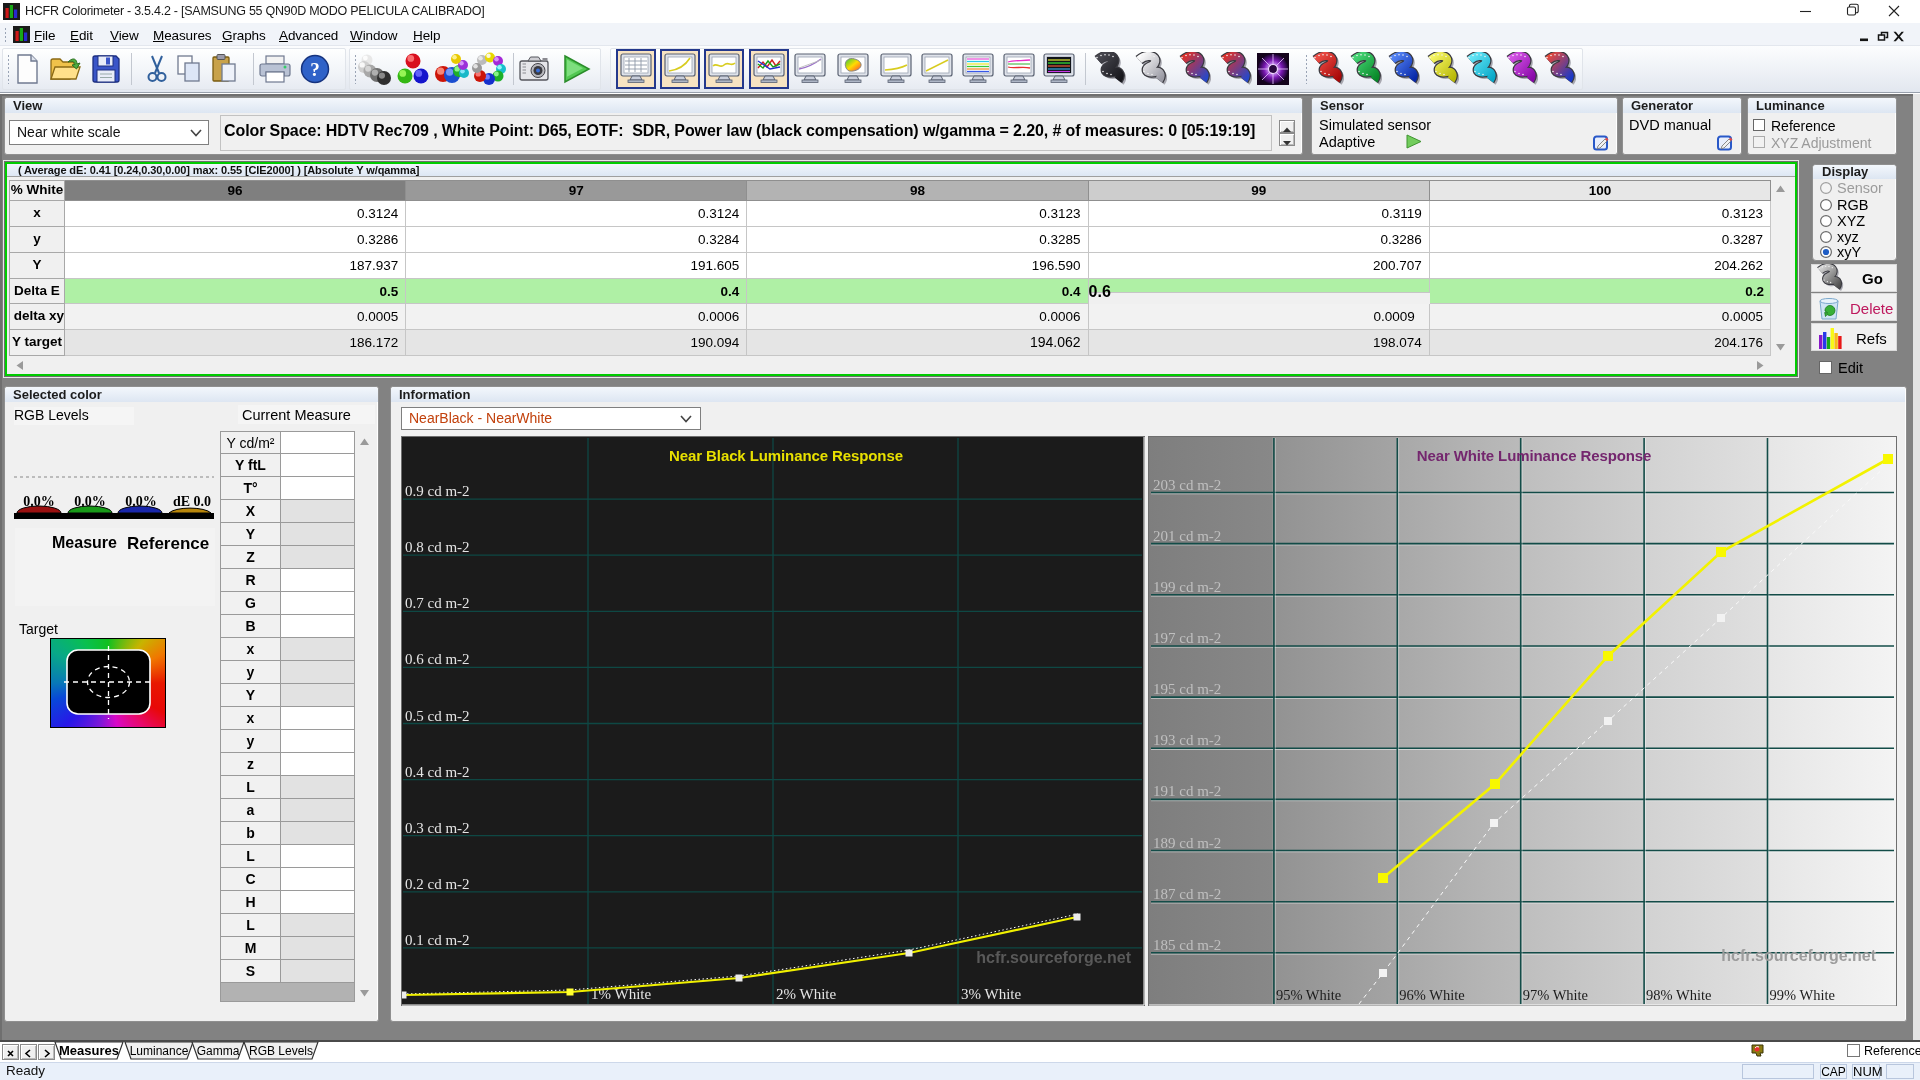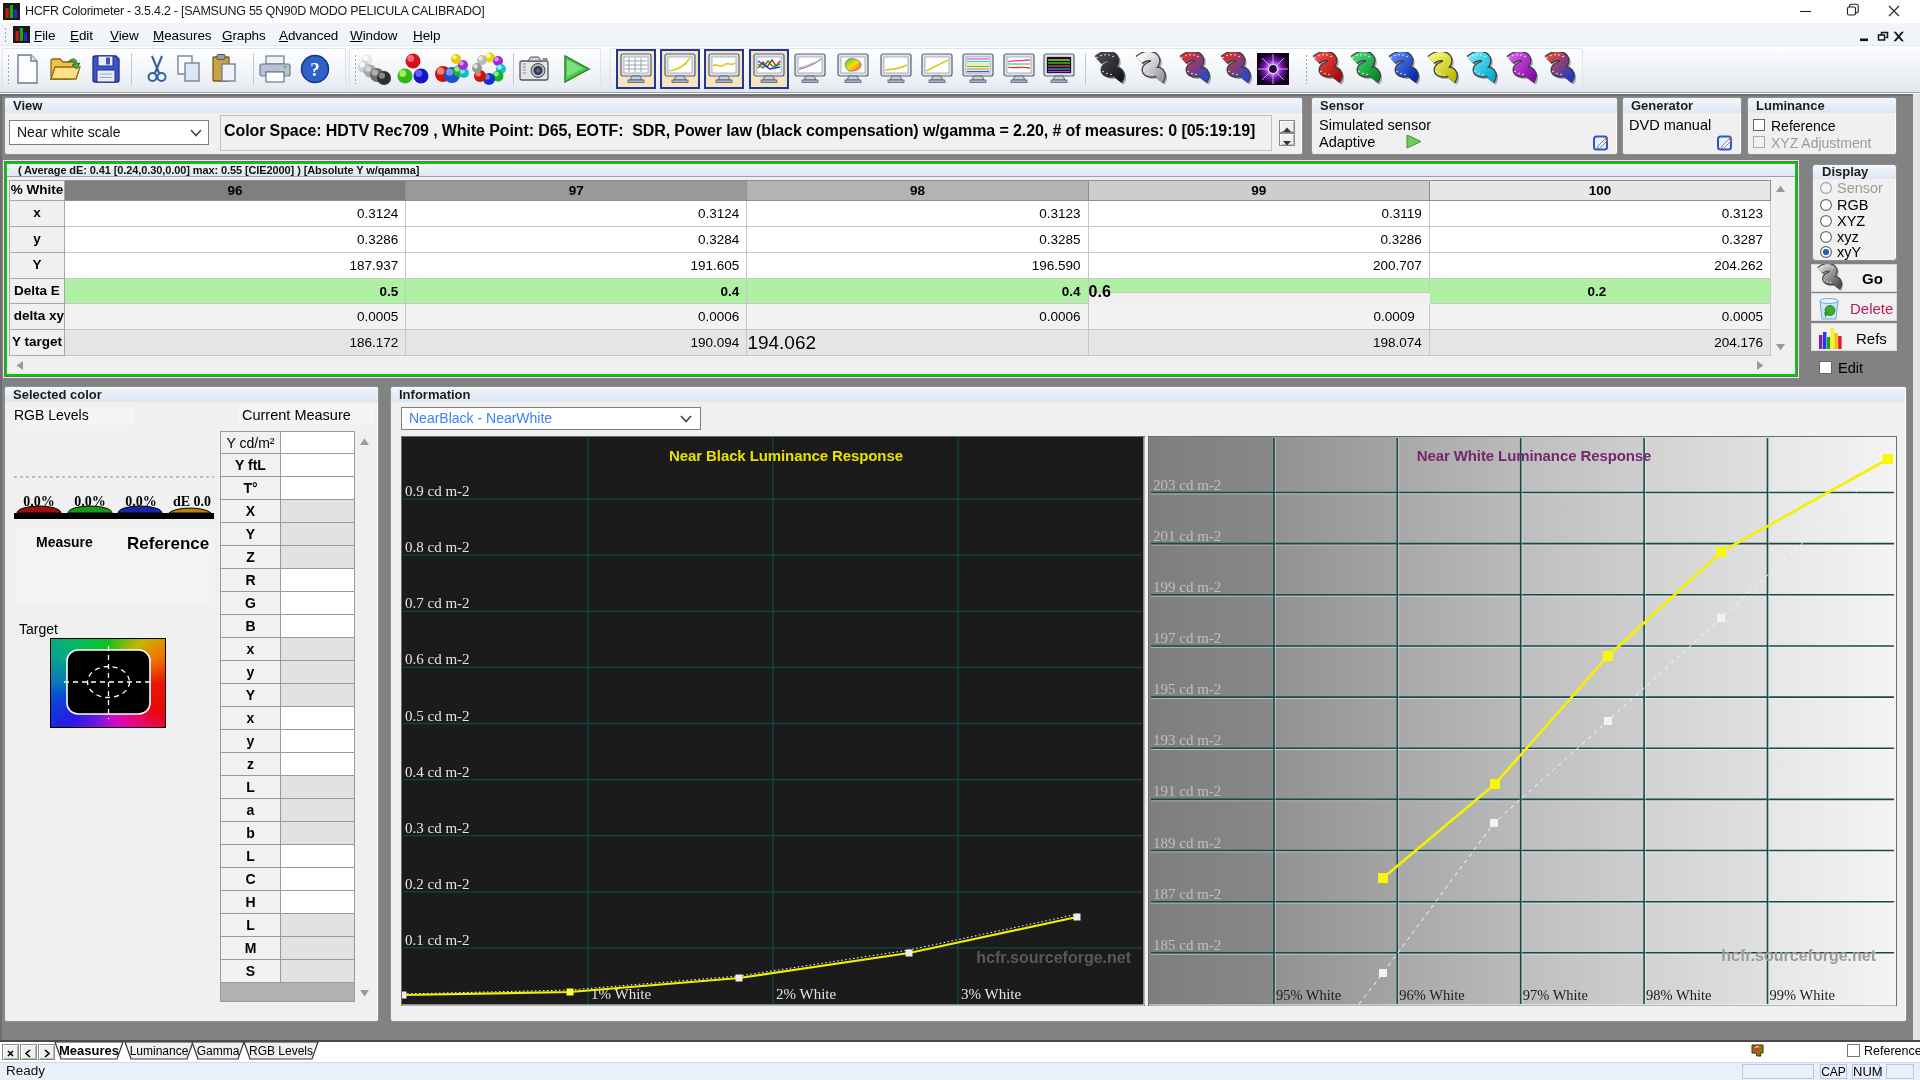--- a/index.html
+++ b/index.html
@@ -635,29 +635,29 @@
 <div class="abs" style="left:1429.8px;top:226.5px;width:341.2px;height:26.0px;background:#ffffff;border-right:1px solid #c6c6c6;border-bottom:1px solid #c6c6c6;font-size:13.5px;color:#000;text-align:right;line-height:26.0px;padding-right:7px">0.3287</div>
 <div class="abs" style="left:65.0px;top:252.5px;width:341.2px;height:26.0px;background:#ffffff;border-right:1px solid #c6c6c6;border-bottom:1px solid #c6c6c6;font-size:13.5px;color:#000;text-align:right;line-height:26.0px;padding-right:7px">187.937</div>
 <div class="abs" style="left:406.2px;top:252.5px;width:341.2px;height:26.0px;background:#ffffff;border-right:1px solid #c6c6c6;border-bottom:1px solid #c6c6c6;font-size:13.5px;color:#000;text-align:right;line-height:26.0px;padding-right:7px">191.605</div>
 <div class="abs" style="left:747.4px;top:252.5px;width:341.2px;height:26.0px;background:#ffffff;border-right:1px solid #c6c6c6;border-bottom:1px solid #c6c6c6;font-size:13.5px;color:#000;text-align:right;line-height:26.0px;padding-right:7px">196.590</div>
 <div class="abs" style="left:1088.6px;top:252.5px;width:341.2px;height:26.0px;background:#ffffff;border-right:1px solid #c6c6c6;border-bottom:1px solid #c6c6c6;font-size:13.5px;color:#000;text-align:right;line-height:26.0px;padding-right:7px">200.707</div>
 <div class="abs" style="left:1429.8px;top:252.5px;width:341.2px;height:26.0px;background:#ffffff;border-right:1px solid #c6c6c6;border-bottom:1px solid #c6c6c6;font-size:13.5px;color:#000;text-align:right;line-height:26.0px;padding-right:7px">204.262</div>
 <div class="abs" style="left:65.0px;top:278.5px;width:341.2px;height:25.899999999999977px;background:#aff0a5;border-right:1px solid #c6c6c6;border-bottom:1px solid #c6c6c6;font-size:13.5px;font-weight:bold;color:#000;text-align:right;line-height:25.899999999999977px;padding-right:7px">0.5</div>
 <div class="abs" style="left:406.2px;top:278.5px;width:341.2px;height:25.899999999999977px;background:#aff0a5;border-right:1px solid #c6c6c6;border-bottom:1px solid #c6c6c6;font-size:13.5px;font-weight:bold;color:#000;text-align:right;line-height:25.899999999999977px;padding-right:7px">0.4</div>
 <div class="abs" style="left:747.4px;top:278.5px;width:341.2px;height:25.899999999999977px;background:#aff0a5;border-right:1px solid #c6c6c6;border-bottom:1px solid #c6c6c6;font-size:13.5px;font-weight:bold;color:#000;text-align:right;line-height:25.899999999999977px;padding-right:7px">0.4</div>
 <div class="abs" style="left:1088.6px;top:278.5px;width:341.2px;height:14px;background:#aff0a5;border-right:1px solid #c6c6c6;border-bottom:1px solid #c6c6c6;font-size:16px;font-weight:bold;color:#000;text-align:left;line-height:25.899999999999977px;padding-right:7px">0.6</div>
-<div class="abs" style="left:1429.8px;top:278.5px;width:341.2px;height:25.899999999999977px;background:#aff0a5;border-right:1px solid #c6c6c6;border-bottom:1px solid #c6c6c6;font-size:13.5px;font-weight:bold;color:#000;text-align:center;line-height:25.899999999999977px;padding-right:6px">0.2</div>
+<div class="abs" style="left:1429.8px;top:278.5px;width:341.2px;height:25.899999999999977px;background:#aff0a5;border-right:1px solid #c6c6c6;border-bottom:1px solid #c6c6c6;font-size:13.5px;font-weight:bold;color:#000;text-align:right;line-height:25.899999999999977px;padding-right:6px">0.2</div>
 <div class="abs" style="left:65.0px;top:304.4px;width:341.2px;height:25.80000000000001px;background:#f2f2f2;border-right:1px solid #c6c6c6;border-bottom:1px solid #c6c6c6;font-size:13.5px;color:#000;text-align:right;line-height:25.80000000000001px;padding-right:7px">0.0005</div>
 <div class="abs" style="left:406.2px;top:304.4px;width:341.2px;height:25.80000000000001px;background:#f2f2f2;border-right:1px solid #c6c6c6;border-bottom:1px solid #c6c6c6;font-size:13.5px;color:#000;text-align:right;line-height:25.80000000000001px;padding-right:7px">0.0006</div>
 <div class="abs" style="left:747.4px;top:304.4px;width:341.2px;height:25.80000000000001px;background:#f2f2f2;border-right:1px solid #c6c6c6;border-bottom:1px solid #c6c6c6;font-size:13.5px;color:#000;text-align:right;line-height:25.80000000000001px;padding-right:7px">0.0006</div>
 <div class="abs" style="left:1088.6px;top:304.4px;width:341.2px;height:25.80000000000001px;background:#f2f2f2;border-right:1px solid #c6c6c6;border-bottom:1px solid #c6c6c6;font-size:13.5px;color:#000;text-align:right;line-height:25.80000000000001px;padding-right:14px">0.0009</div>
 <div class="abs" style="left:1429.8px;top:304.4px;width:341.2px;height:25.80000000000001px;background:#f2f2f2;border-right:1px solid #c6c6c6;border-bottom:1px solid #c6c6c6;font-size:13.5px;color:#000;text-align:right;line-height:25.80000000000001px;padding-right:7px">0.0005</div>
 <div class="abs" style="left:65.0px;top:330.2px;width:341.2px;height:25.900000000000034px;background:#e5e5e5;border-right:1px solid #c6c6c6;border-bottom:1px solid #c6c6c6;font-size:13.5px;color:#000;text-align:right;line-height:25.900000000000034px;padding-right:7px">186.172</div>
 <div class="abs" style="left:406.2px;top:330.2px;width:341.2px;height:25.900000000000034px;background:#e5e5e5;border-right:1px solid #c6c6c6;border-bottom:1px solid #c6c6c6;font-size:13.5px;color:#000;text-align:right;line-height:25.900000000000034px;padding-right:7px">190.094</div>
-<div class="abs" style="left:747.4px;top:330.2px;width:341.2px;height:25.900000000000034px;background:#e5e5e5;border-right:1px solid #c6c6c6;border-bottom:1px solid #c6c6c6;font-size:19px;color:#000;line-height:25.900000000000034px;padding-right:7px">194.062</div>
+<div class="abs" style="left:747.4px;top:330.2px;width:341.2px;height:25.900000000000034px;background:#e5e5e5;border-right:1px solid #c6c6c6;border-bottom:1px solid #c6c6c6;font-size:14px;color:#000;text-align:right;line-height:25.900000000000034px;padding-right:7px">194.062</div>
 <div class="abs" style="left:1088.6px;top:330.2px;width:341.2px;height:25.900000000000034px;background:#e5e5e5;border-right:1px solid #c6c6c6;border-bottom:1px solid #c6c6c6;font-size:13.5px;color:#000;text-align:right;line-height:25.900000000000034px;padding-right:7px">198.074</div>
 <div class="abs" style="left:1429.8px;top:330.2px;width:341.2px;height:25.900000000000034px;background:#e5e5e5;border-right:1px solid #c6c6c6;border-bottom:1px solid #c6c6c6;font-size:13.5px;color:#000;text-align:right;line-height:25.900000000000034px;padding-right:7px">204.176</div>
 <div class="abs" style="left:1772px;top:179.5px;width:17px;height:176.6px;background:#f0f0f0"></div>
 <svg class="abs" style="left:1774px;top:183px" width="13" height="12" viewBox="0 0 13 12">
     <path d="M2 9 L6.5 2.5 L11 9 z" fill="#9a9a9a"></path>
   </svg>
 <svg class="abs" style="left:1774px;top:341px" width="13" height="12" viewBox="0 0 13 12">
     <path d="M2 3 L6.5 9.5 L11 3 z" fill="#9a9a9a"></path>
   </svg>
 <div class="abs" style="left:9px;top:356.1px;width:1780px;height:17px;background:#f0f0f0"></div>
@@ -750,21 +750,21 @@
       <text x="127" y="76">0.0%</text>
       <text x="178" y="76">dE 0.0</text>
 </g>
 <path d="M3 83 a22 7 0 0 1 44 0 z" fill="#9a1010" stroke="#000" stroke-width="1"></path>
 <path d="M54 83 a22 7 0 0 1 44 0 z" fill="#189a18" stroke="#000" stroke-width="1"></path>
 <path d="M104 83 a22 7 0 0 1 44 0 z" fill="#1826aa" stroke="#000" stroke-width="1"></path>
 <path d="M155 83 a22 7 0 0 1 42 0 z" fill="#b8860b" stroke="#000" stroke-width="1"></path>
 <rect x="0" y="83" width="200" height="6" fill="#000"></rect>
 </svg>
 <div class="abs" style="left:15px;top:528px;width:200px;height:78px;background:#f3f3f3"></div>
-<div class="abs" style="left:36px;top:534px;font-size:14px;font-weight:bold;color:#000">Measure</div>
+<div class="abs" style="left:52px;top:534px;font-size:16px;font-weight:bold;color:#000">Measure</div>
 <div class="abs" style="left:127px;top:534px;font-size:17px;font-weight:bold;color:#000">Reference</div>
 <div class="abs" style="left:19px;top:621px;font-size:14px;color:#000">Target</div>
 <div class="abs" style="left:50px;top:638px;width:116px;height:90px;border:1px solid #000;background:conic-gradient(from 0deg at 50% 50%, #10c020 0deg, #c8b400 40deg, #f07800 62deg, #e81800 90deg, #e80808 118deg, #e8086a 140deg, #d808c8 168deg, #8018d8 190deg, #2818e8 225deg, #0848d8 253deg, #0878b8 270deg, #08a888 300deg, #08c050 330deg, #10c020 360deg)"></div>
 <svg class="abs" style="left:50px;top:638px" width="116" height="90" viewBox="0 0 116 90">
 <rect x="17" y="12" width="83" height="64" rx="11" fill="#000" stroke="#fff" stroke-width="1.6"></rect>
 <g stroke="#fff" stroke-width="1.3" fill="none" stroke-dasharray="5 4">
 <line x1="14" y1="44" x2="104" y2="44"></line>
 <line x1="58.5" y1="8" x2="58.5" y2="81"></line>
 <ellipse cx="58.5" cy="44" rx="21" ry="15.5"></ellipse>
 </g>
@@ -820,21 +820,21 @@
 <div class="abs" style="left:220px;top:983.0px;width:135px;height:19px;background:#b2b2b2;border:1px solid #9a9a9a;border-top:none"></div>
 <div class="abs" style="left:356px;top:431px;width:17px;height:571px;background:#f0f0f0"></div>
 <svg class="abs" style="left:358px;top:436px" width="13" height="12" viewBox="0 0 13 12">
     <path d="M2 9 L6.5 2.5 L11 9 z" fill="#9a9a9a"></path>
   </svg>
 <svg class="abs" style="left:358px;top:987px" width="13" height="12" viewBox="0 0 13 12">
     <path d="M2 3 L6.5 9.5 L11 3 z" fill="#9a9a9a"></path>
   </svg>
 <div class="panel" style="left:390px;top:386px;width:1517px;height:636px"></div>
 <div class="phead" style="left:391px;top:387px;width:1514px">Information</div>
-<div class="abs" style="left:401px;top:407px;width:300px;height:23px;background:#fff;border:1px solid #7f7f7f;font-size:14px;color:#3b82f6;line-height:21px;padding-left:7px">NearBlack - NearWhite<svg class="abs" style="right:8px;top:7px" width="12" height="8" viewBox="0 0 12 8">
+<div class="abs" style="left:401px;top:407px;width:300px;height:23px;background:#fff;border:1px solid #7f7f7f;font-size:14px;color:#c2410c;line-height:21px;padding-left:7px">NearBlack - NearWhite<svg class="abs" style="right:8px;top:7px" width="12" height="8" viewBox="0 0 12 8">
       <path d="M1 1 L6 6.5 L11 1" stroke="#444" stroke-width="1.6" fill="none"></path>
     </svg></div>
 <svg class="abs" style="left:401px;top:436px" width="744" height="570" viewBox="401 436 744 570" font-family="Liberation Serif,serif">
     <rect x="401" y="436" width="744" height="570" fill="#1b1b1b"></rect>
     <line x1="403" y1="947.9" x2="1142" y2="947.9" stroke="#0e4844" stroke-width="1.3"></line>
     <line x1="403" y1="891.8" x2="1142" y2="891.8" stroke="#0e4844" stroke-width="1.3"></line>
     <line x1="403" y1="835.7" x2="1142" y2="835.7" stroke="#0e4844" stroke-width="1.3"></line>
     <line x1="403" y1="779.6" x2="1142" y2="779.6" stroke="#0e4844" stroke-width="1.3"></line>
     <line x1="403" y1="723.5" x2="1142" y2="723.5" stroke="#0e4844" stroke-width="1.3"></line>
     <line x1="403" y1="667.4" x2="1142" y2="667.4" stroke="#0e4844" stroke-width="1.3"></line>

